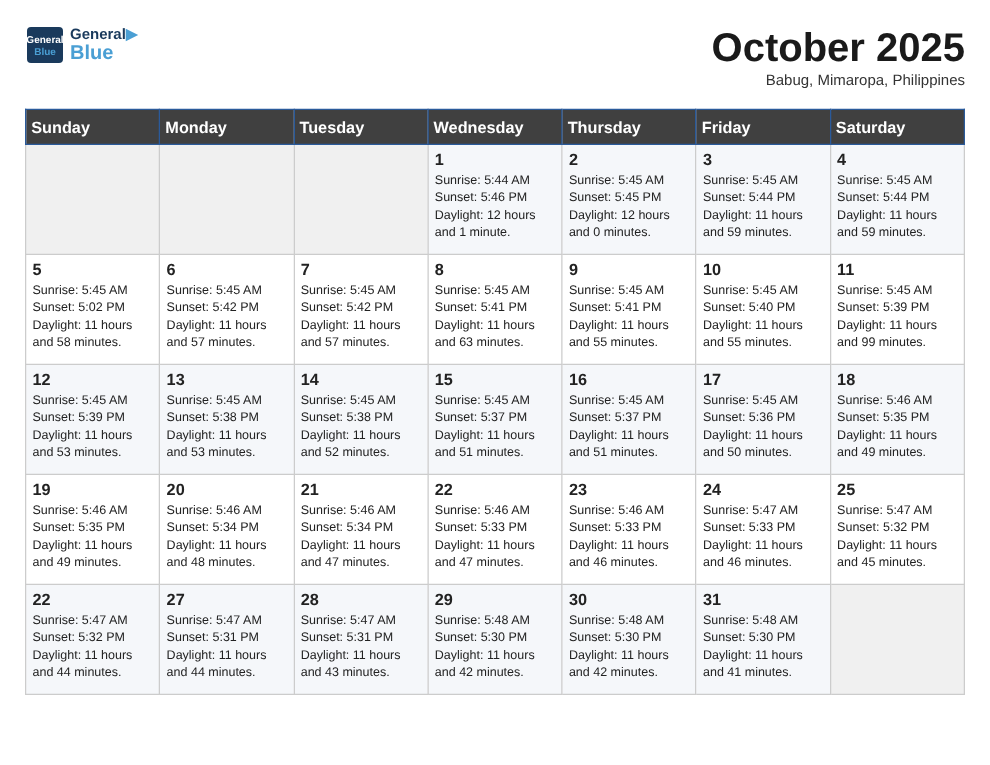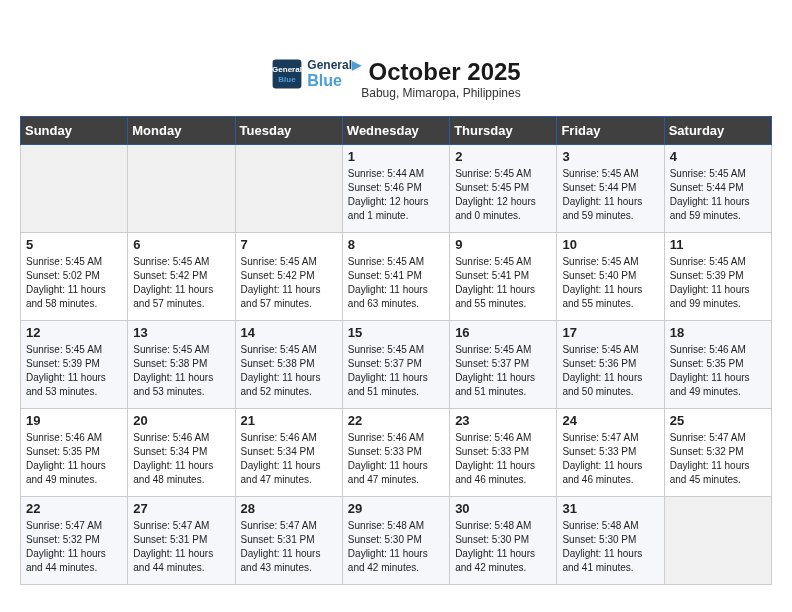--- a/index.html
+++ b/index.html
@@ -5,39 +5,38 @@
     * { box-sizing: border-box; margin: 0; padding: 0; }
     body {
       font-family: Arial, sans-serif;
       background: #fff;
       width: 792px;
       min-height: 612px;
       padding: 20px;
     }
     .header {
       display: flex;
-      justify-content: center;
+      justify-content: space-between;
       align-items: flex-start;
       margin-bottom: 16px;
-      margin-top: 38px;
     }
     .logo {
       display: flex;
       align-items: center;
     }
     .logo-icon {
       width: 32px;
       height: 32px;
       margin-right: 4px;
     }
     .title-block {
       text-align: right;
     }
     .month-title {
-      font-size: 24px;
+      font-size: 32px;
       font-weight: bold;
       color: #1a1a1a;
     }
     .subtitle {
       font-size: 12px;
       color: #333;
     }
     table {
       width: 100%;
       border-collapse: collapse;

